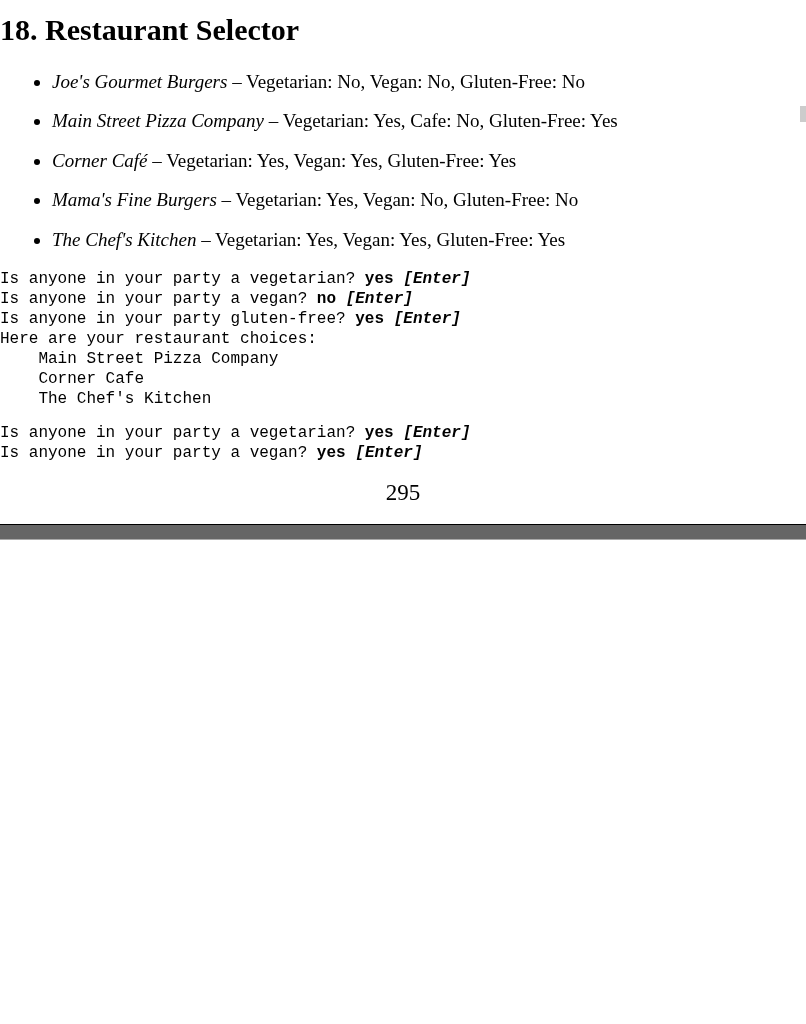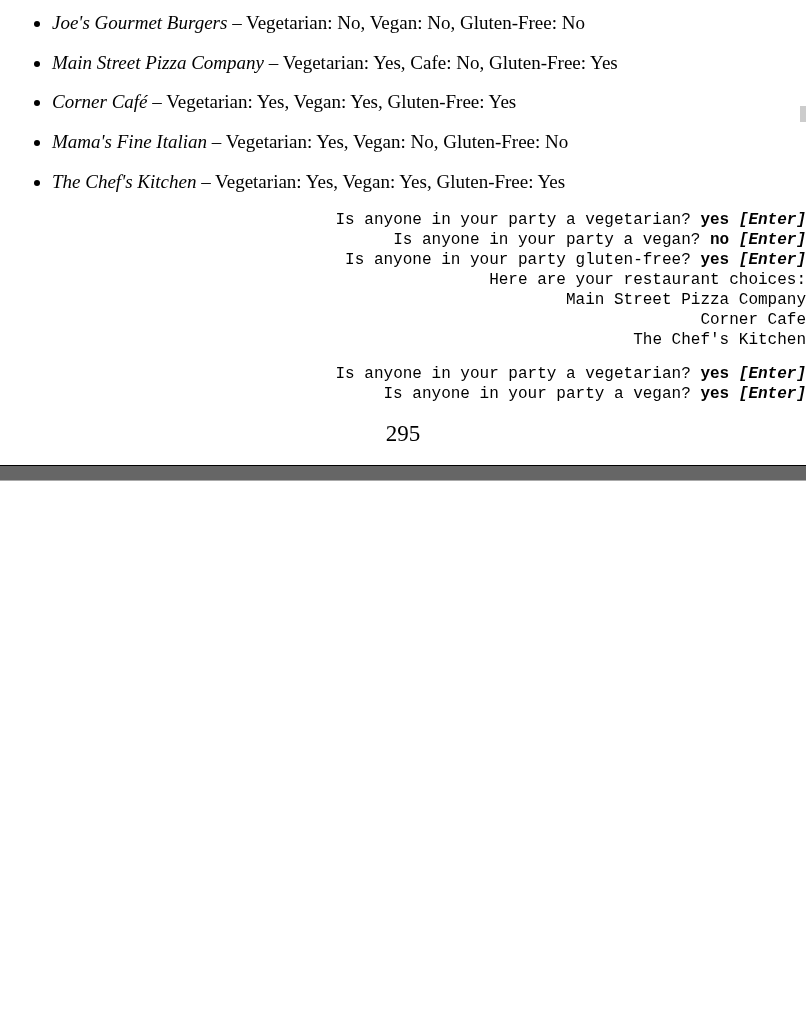--- a/index.html
+++ b/index.html
@@ -38,21 +38,20 @@
     }
     .instructions {
       margin: 0 8px 14px 0;
     }
     .code {
       font-family: "Courier New", Courier, monospace;
       font-size: 16px;
       white-space: pre;
       margin: 0 0 14px 0;
       line-height: 1.25;
-      text-align: right;
     }
     .code .bold {
       font-weight: bold;
     }
     .code .bolditalic {
       font-weight: bold;
       font-style: italic;
     }
     .between {
       margin: 0 0 14px 0;
@@ -77,34 +76,35 @@
       height: 16px;
       background: #ccc;
     }
   </style>
 </head>
 <body>
 
 <div class="page" style="position:relative;">
   <div class="scrollbar-tick"></div>
 
+  <h2 class="title">18. Restaurant Selector</h2>
 
 
   <ul class="restaurants">
     <li>
       <span class="restaurant-name">Joe's Gourmet Burgers</span><span> – Vegetarian: No, Vegan: No, Gluten-Free: No</span>
     </li>
     <li>
       <span class="restaurant-name">Main Street Pizza Company</span><span> – Vegetarian: Yes, Cafe: No, Gluten-Free: Yes</span>
     </li>
     <li>
       <span class="restaurant-name">Corner Café</span><span> – Vegetarian: Yes, Vegan: Yes, Gluten-Free: Yes</span>
     </li>
     <li>
-      <span class="restaurant-name">Mama's Fine Italian</span><span> – Vegetarian: Yes, Vegan: No, Gluten-Free: No</span>
+      <span class="restaurant-name">Mama's Fine Burgers</span><span> – Vegetarian: Yes, Vegan: No, Gluten-Free: No</span>
     </li>
     <li>
       <span class="restaurant-name">The Chef's Kitchen</span><span> – Vegetarian: Yes, Vegan: Yes, Gluten-Free: Yes</span>
     </li>
   </ul>
 
 
   <div class="code"><span>Is anyone in your party a vegetarian? </span><span class="bold">yes</span><span class="bolditalic"> [Enter]</span>
 <span>Is anyone in your party a vegan? </span><span class="bold">no</span><span class="bolditalic"> [Enter]</span>
 <span>Is anyone in your party gluten-free? </span><span class="bold">yes</span><span class="bolditalic"> [Enter]</span>

